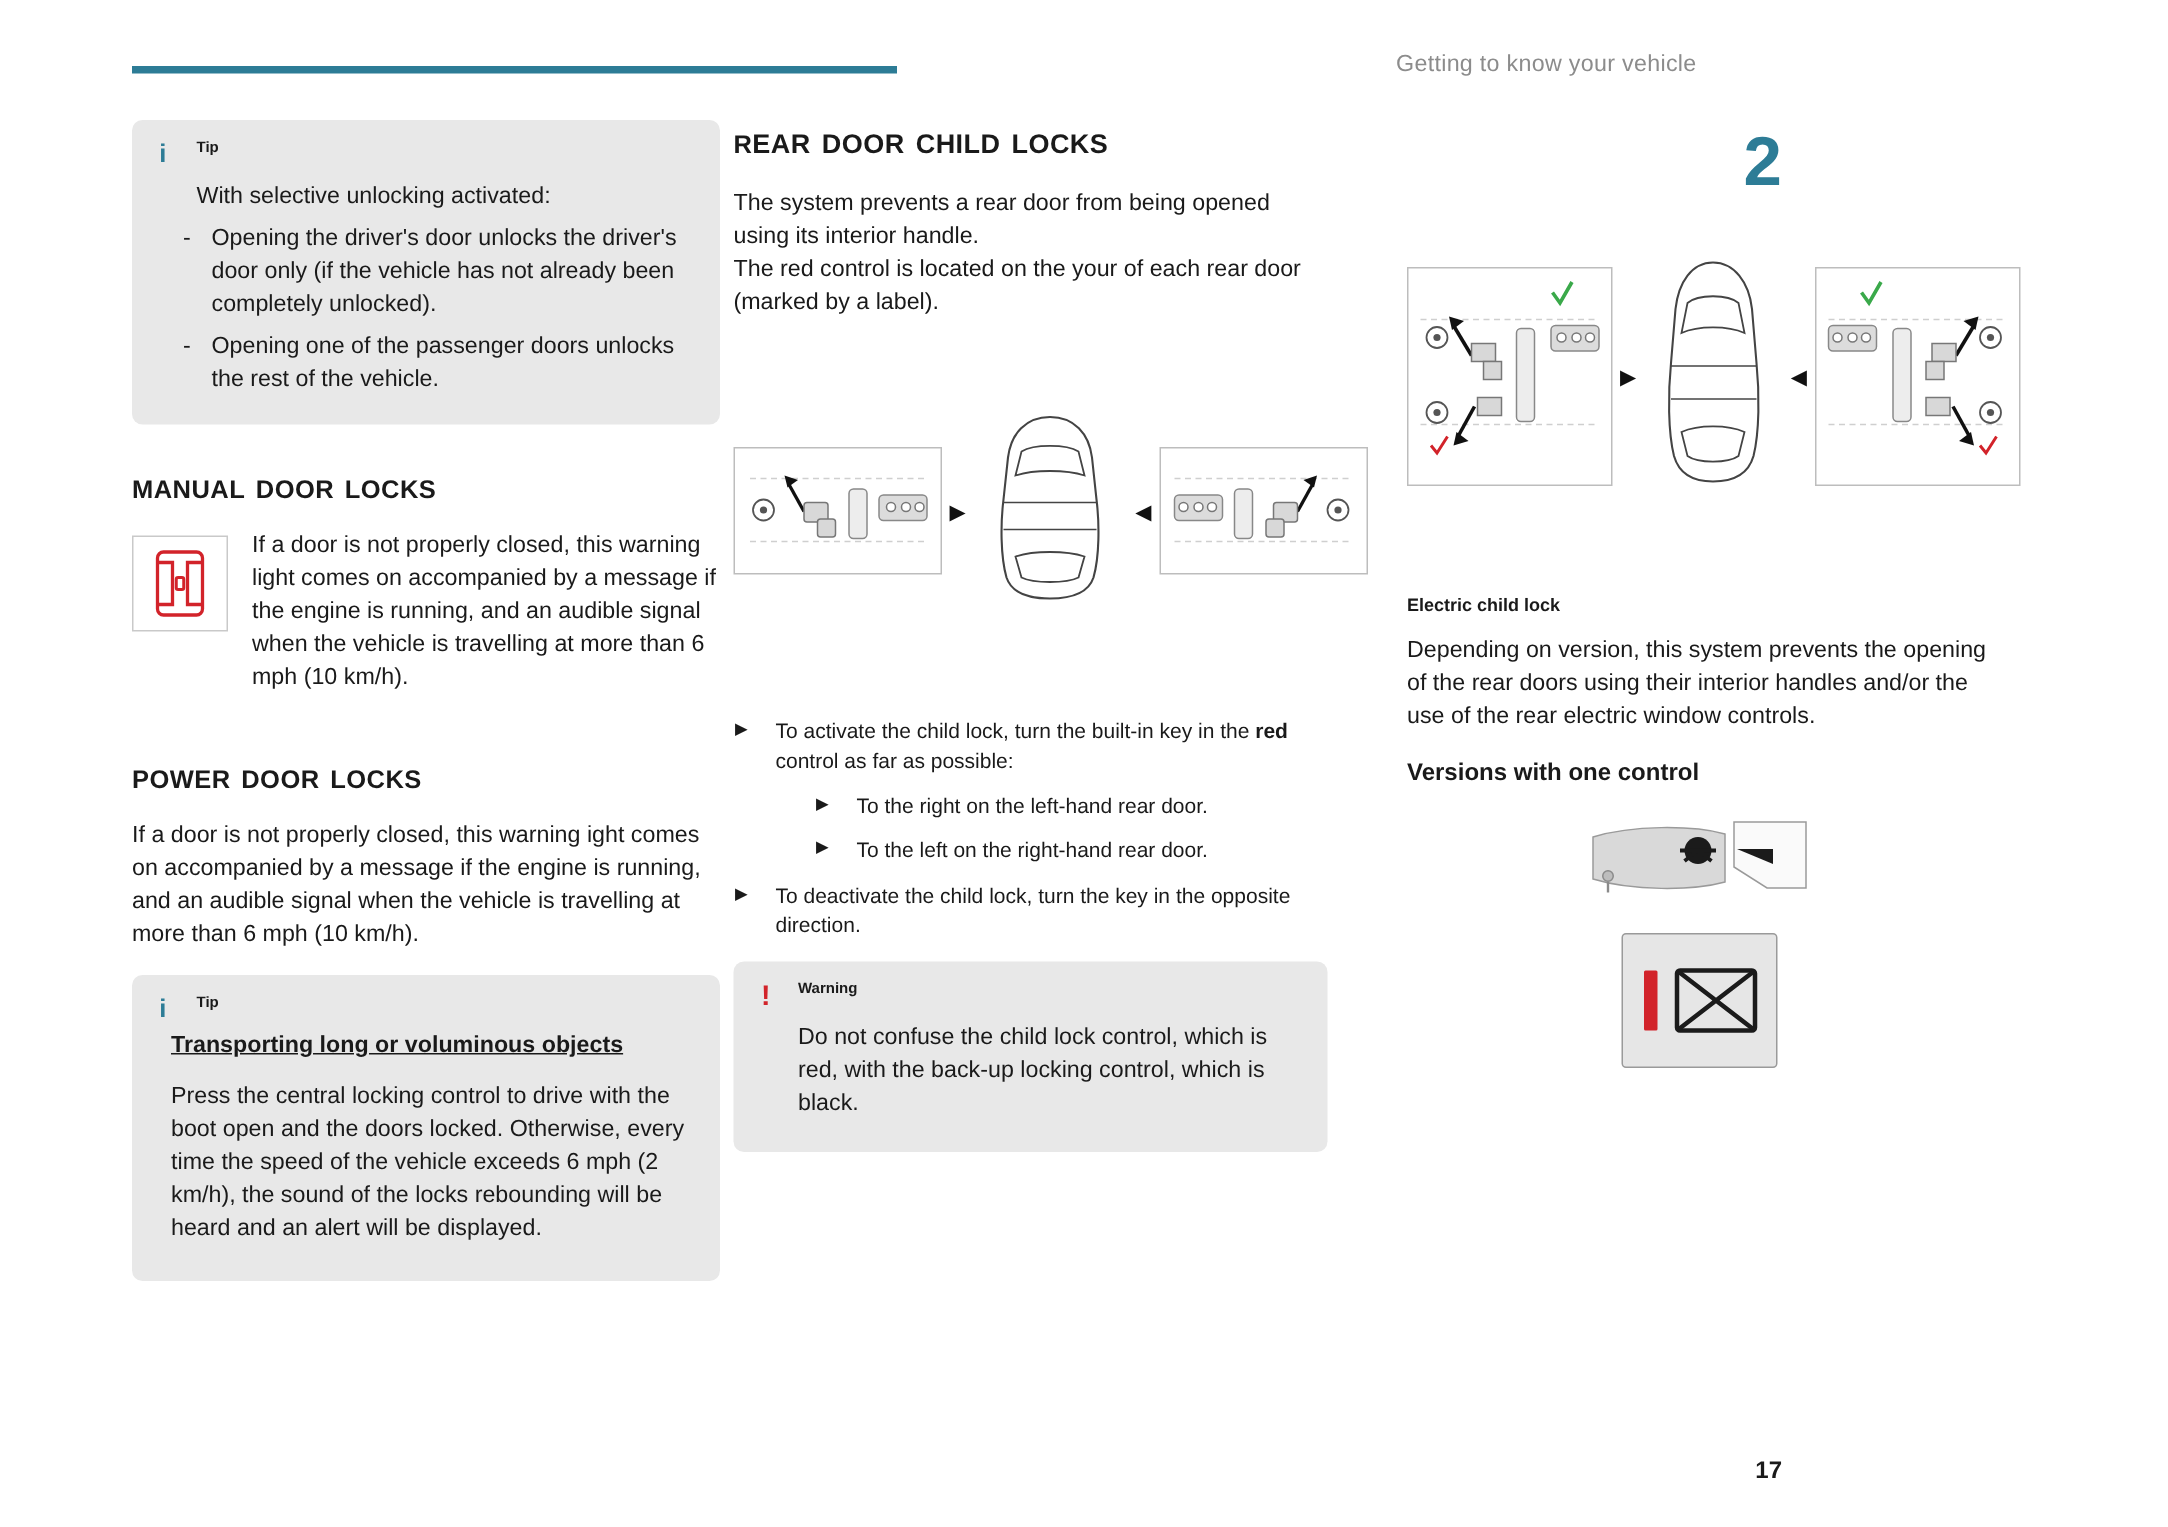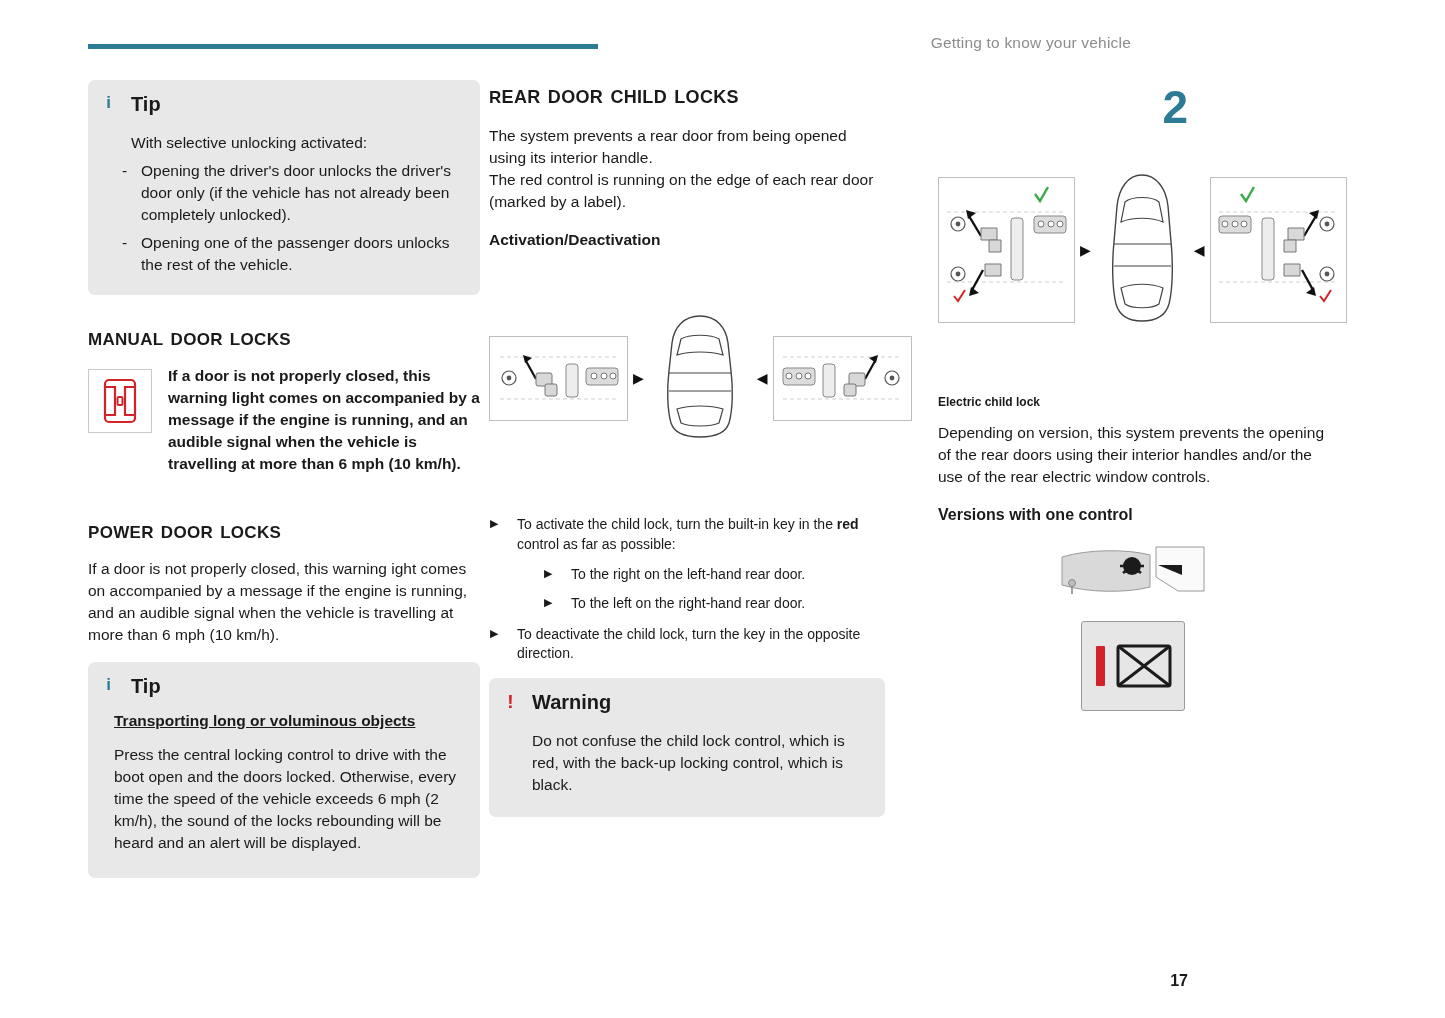--- a/index.html
+++ b/index.html
@@ -85,21 +85,21 @@
 
   
   .box {
     background: #e8e8e8;
     border-radius: 7px;
     padding: 13px 17px 15px 17px;
     position: relative;
     box-sizing: border-box;
   }
   .box .box-title {
-    font-size: 20px;
+    font-size: 10px;
     font-weight: bold;
     margin: 0 0 4px 26px;
   }
   .box p { margin: 16px 0 6px 0; }
   .icon-info {
     position: absolute;
     left: 17px;
     top: 14px;
     width: 7px;
     color: #2d7c96;
@@ -176,21 +176,21 @@
     height: 64px;
     border: 1px solid #c9c9c9;
     box-sizing: border-box;
     flex: 0 0 auto;
     margin-top: 4px;
     display: flex;
     align-items: center;
     justify-content: center;
     background: #fff;
   }
-  .warnfig-row p { flex: 1; font-weight: bold; }
+  .warnfig-row p { flex: 1; }
 
   
   .figure {
     border: 1px solid #bdbdbd;
     background: #fff;
     box-sizing: border-box;
   }
   .fig-group {
     display: flex;
     align-items: center;
@@ -248,23 +248,22 @@
       <p class="bold" style="margin-left:9px; margin-top:12px;text-decoration:underline;">Transporting long or voluminous objects</p>
       <p style="margin-left:9px; margin-top:12px;">Press the central locking control to drive with the boot open and the doors locked. Otherwise, every time the speed of the vehicle exceeds 6 mph (2 km/h), the sound of the locks rebounding will be heard and an alert will be displayed.</p>
     </div>
   </div>
 
   <div class="col col-2">
 
     <h2 class="section" style="font-size:25.5px; margin-bottom:16px;">Rear Door Child Locks</h2>
 
     <p style="margin-bottom:0;">The system prevents a rear door from being opened using its interior handle.</p>
-    <p>The red control is running on the edge of each rear door (marked by a label).</p>
-
-    <p class="bold" style="margin-top:16px;">Activation/Deactivation</p>
+    <p>The red control is located on the your of each rear door (marked by a label).</p>
+
 
     <div class="fig-group" style="margin-top:62px;">
       <div class="figure" style="width:139px;height:85px;position:relative;">
         <svg width="137" height="83" viewBox="0 0 137 83">
           <line x1="10" y1="20" x2="128" y2="20" stroke="#cfcfcf" stroke-width="1" stroke-dasharray="4 3"></line>
           <line x1="10" y1="62" x2="128" y2="62" stroke="#cfcfcf" stroke-width="1" stroke-dasharray="4 3"></line>
           <circle cx="19" cy="41" r="7" fill="none" stroke="#555" stroke-width="1.2"></circle>
           <circle cx="19" cy="41" r="2.4" fill="#555"></circle>
           <path d="M46 42 L36 24" stroke="#111" stroke-width="2.2" fill="none"></path>
           <path d="M33 18 l9 3 l-7 5 z" fill="#111"></path>

